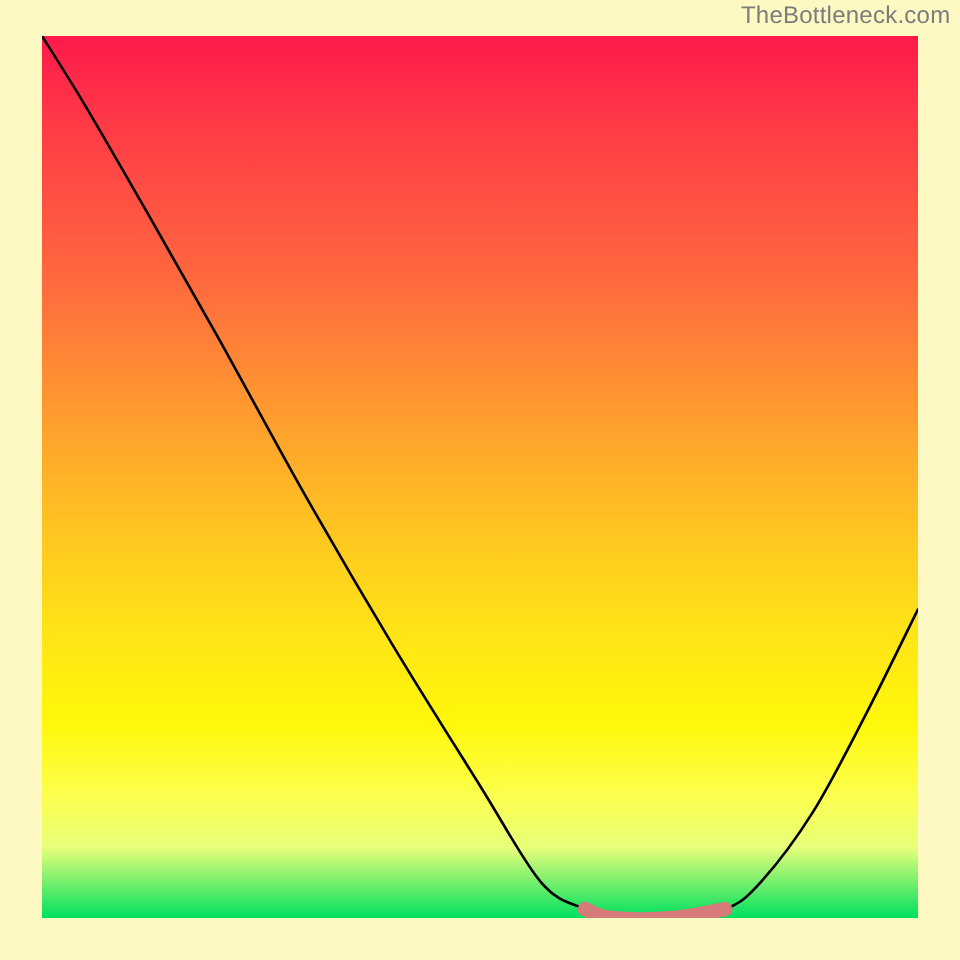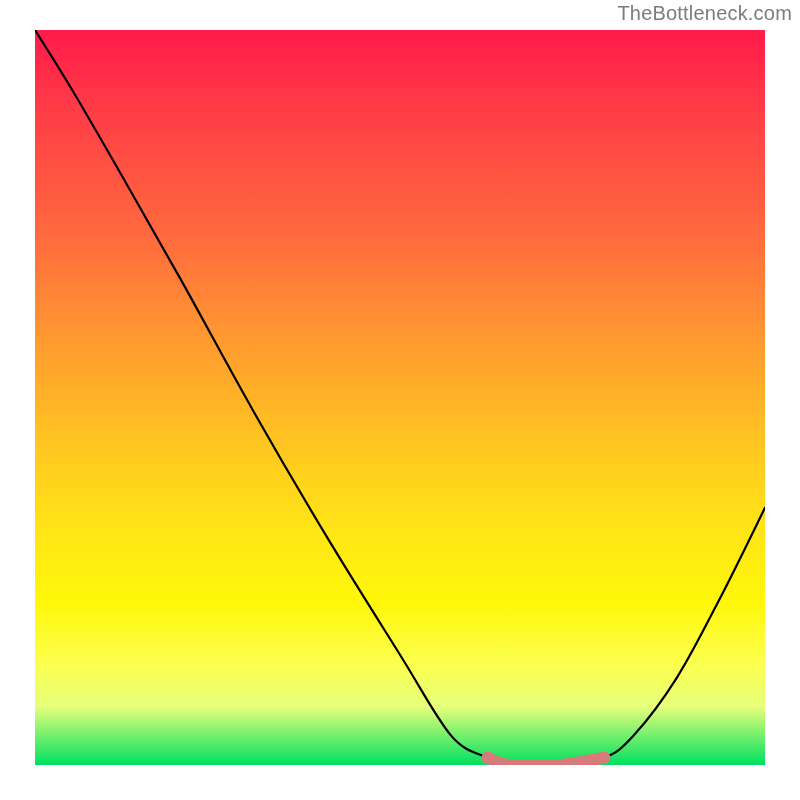--- a/index.html
+++ b/index.html
@@ -8,21 +8,21 @@
     width: 800px;
     height: 800px;
     background: #000;
     overflow: hidden;
     font-family: Arial, sans-serif;
   }
   .outer {
     position: relative;
     width: 800px;
     height: 800px;
-    background: #ffffff;
+    background: #fef9c3;
   }
   .watermark {
     position: absolute;
     top: 2px;
     right: 8px;
     color: #7c7c7c;
     font-size: 20px;
     font-weight: 500;
     letter-spacing: 0.2px;
   }

